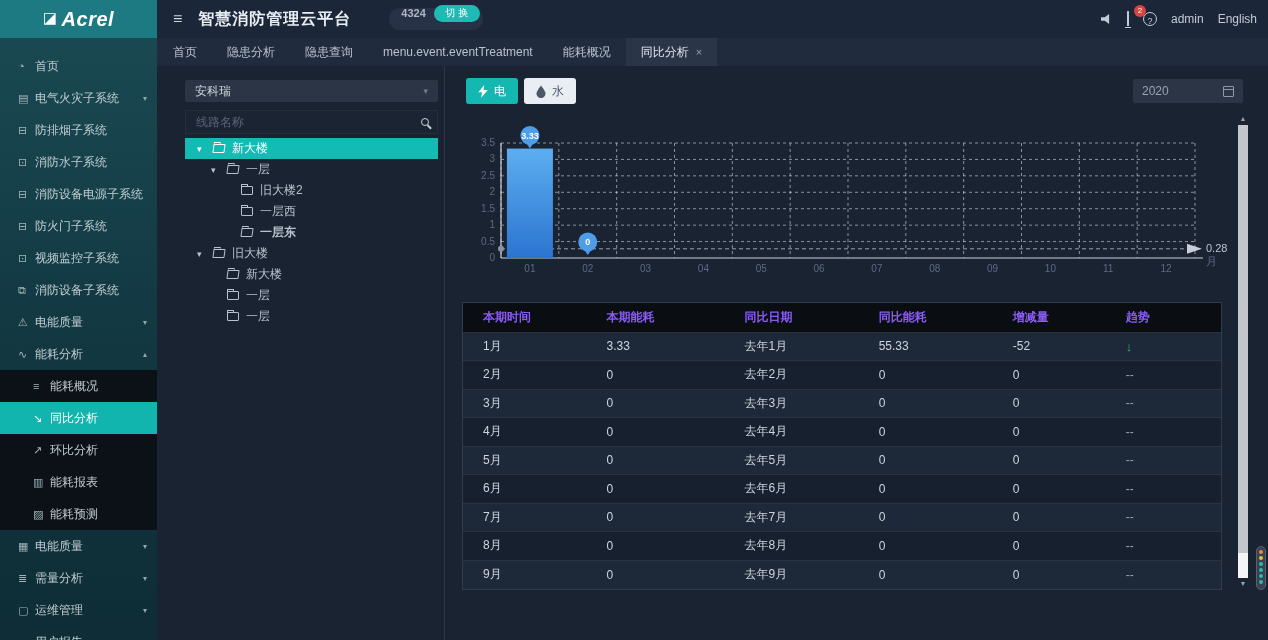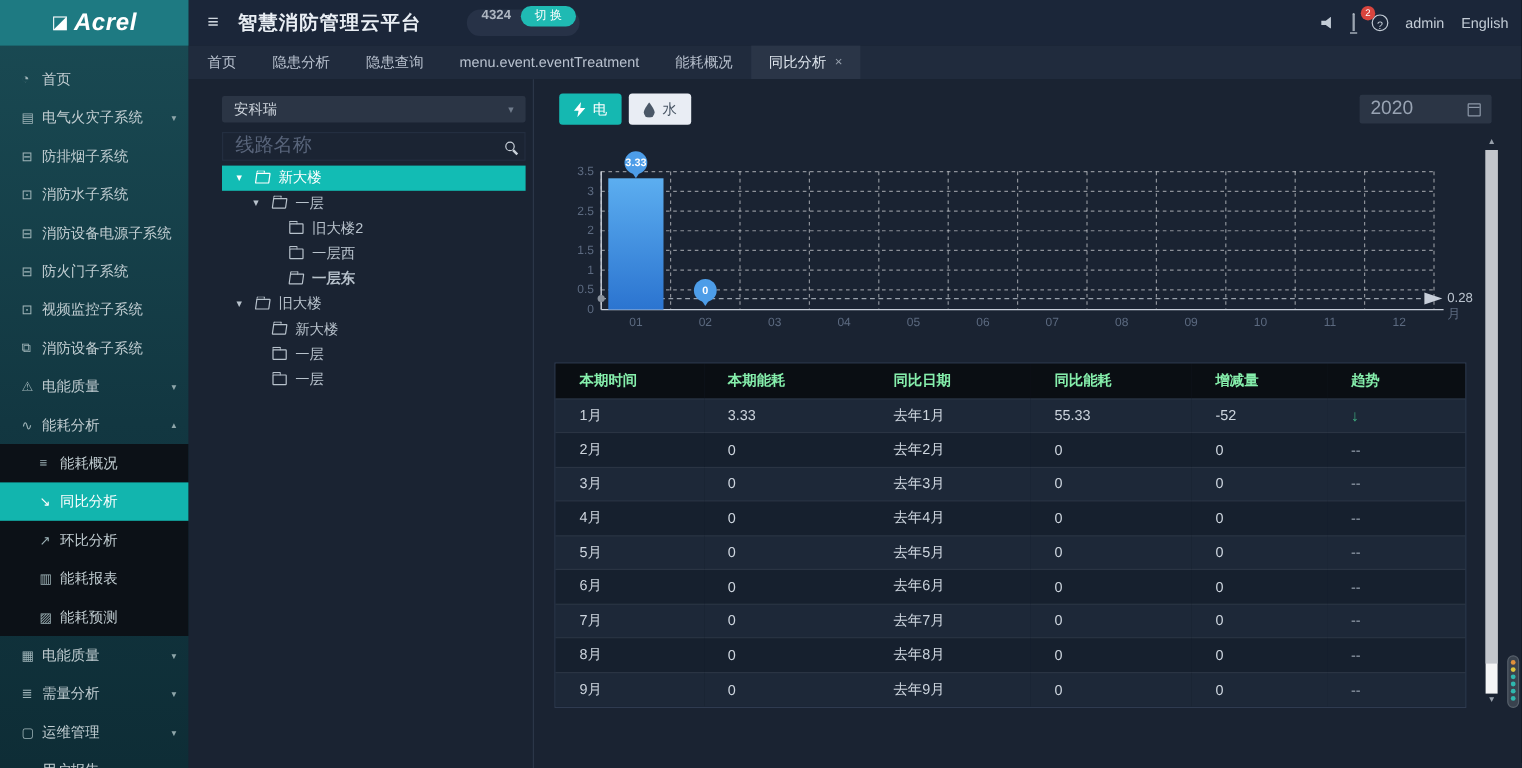--- a/index.html
+++ b/index.html
@@ -54,21 +54,21 @@
   
   .content{position:absolute;left:157px;top:66px;width:1111px;height:574px;background:#1a2332;}
   .vdivider{position:absolute;left:287px;top:0;width:1px;height:574px;background:#2b3648;}
   .tree-panel{position:absolute;left:28px;top:14px;width:253px;}
   .select{height:22px;background:#2b3545;border-radius:2px;display:flex;align-items:center;
     padding:0 10px;cursor:pointer;}
   .select .val{color:#cdd4dc;font-size:12px;flex:1;}
   .select .caret{color:#707c8c;font-size:9px;}
   .search{margin-top:8px;height:24px;background:#1b2433;border:1px solid #232e40;
     display:flex;align-items:center;padding:0 8px;}
-  .search input{flex:1;background:transparent;border:none;outline:none;color:#c6cdd6;font-size:16px;}
+  .search input{flex:1;background:transparent;border:none;outline:none;color:#c6cdd6;font-size:12px;}
   .search input::placeholder{color:#58647a;}
   .mag{width:8px;height:8px;border:1.5px solid #c9d1da;border-radius:50%;position:relative;flex:none;}
   .mag::after{content:'';position:absolute;width:5px;height:1.5px;background:#c9d1da;
     transform:rotate(45deg);right:-4px;bottom:-2px;}
   .tree{margin-top:4px;}
   .t-row{height:21px;display:flex;align-items:center;color:#b8c2cc;font-size:12px;cursor:pointer;white-space:nowrap;}
   .t-row.selected{background:#12bcb4;color:#fff;}
   .t-caret{width:14px;font-size:9px;color:currentColor;flex:none;}
   .t-caret.hide{visibility:hidden;}
   .folder{width:12px;height:9px;border:1px solid currentColor;border-radius:1px;position:relative;
@@ -79,29 +79,29 @@
 
   
   .main{position:absolute;left:304px;top:0;width:807px;height:574px;}
   .toolbar{position:absolute;left:5px;top:12px;display:flex;gap:6px;}
   .tbtn{height:26px;border:none;border-radius:3px;display:flex;align-items:center;gap:6px;
     font-size:12px;cursor:pointer;padding:0 12px;}
   .tbtn.electric{background:#15b8b1;color:#fff;}
   .tbtn.water{background:#e9edf4;color:#475463;}
   .year{position:absolute;left:672px;top:13px;width:110px;height:24px;background:#2b3545;
     border-radius:2px;display:flex;align-items:center;padding:0 9px;cursor:pointer;}
-  .year .val{color:#98a3b3;font-size:16px;flex:1;}
+  .year .val{color:#98a3b3;font-size:12px;flex:1;}
   .cal{width:11px;height:11px;border:1px solid #8d98a8;border-radius:1px;position:relative;}
   .cal::before{content:'';position:absolute;left:0;right:0;top:2px;height:1px;background:#8d98a8;}
 
   .chart{position:absolute;left:0;top:46px;}
 
   .tablewrap{position:absolute;left:1px;top:236px;width:760px;border:1px solid #2f3b50;background:#151e2c;}
   table{border-collapse:collapse;width:100%;table-layout:fixed;}
-  thead th{background:#0a0e13;color:#86efac;font-size:12px;font-weight:bold;text-align:left;
+  thead th{background:#0a0e13;color:#8b5cf6;font-size:12px;font-weight:bold;text-align:left;
     height:29px;padding:0 0 0 20px;}
   tbody td{color:#cdd5de;font-size:12px;height:28.5px;padding:0 0 0 20px;border-top:1px solid rgba(255,255,255,.06);}
   tbody tr:nth-child(odd){background:#1d2838;}
   tbody tr:nth-child(even){background:#16202e;}
   .trend-down{color:#3ea97d;font-size:13px;}
   .trend-none{color:#9aa4b1;}
 
   
   .sbar{position:absolute;left:1238px;top:113px;width:10px;height:477px;z-index:6;}
   .sb-btn{height:12px;text-align:center;color:#98a0ab;font-size:7px;line-height:12px;cursor:pointer;}

